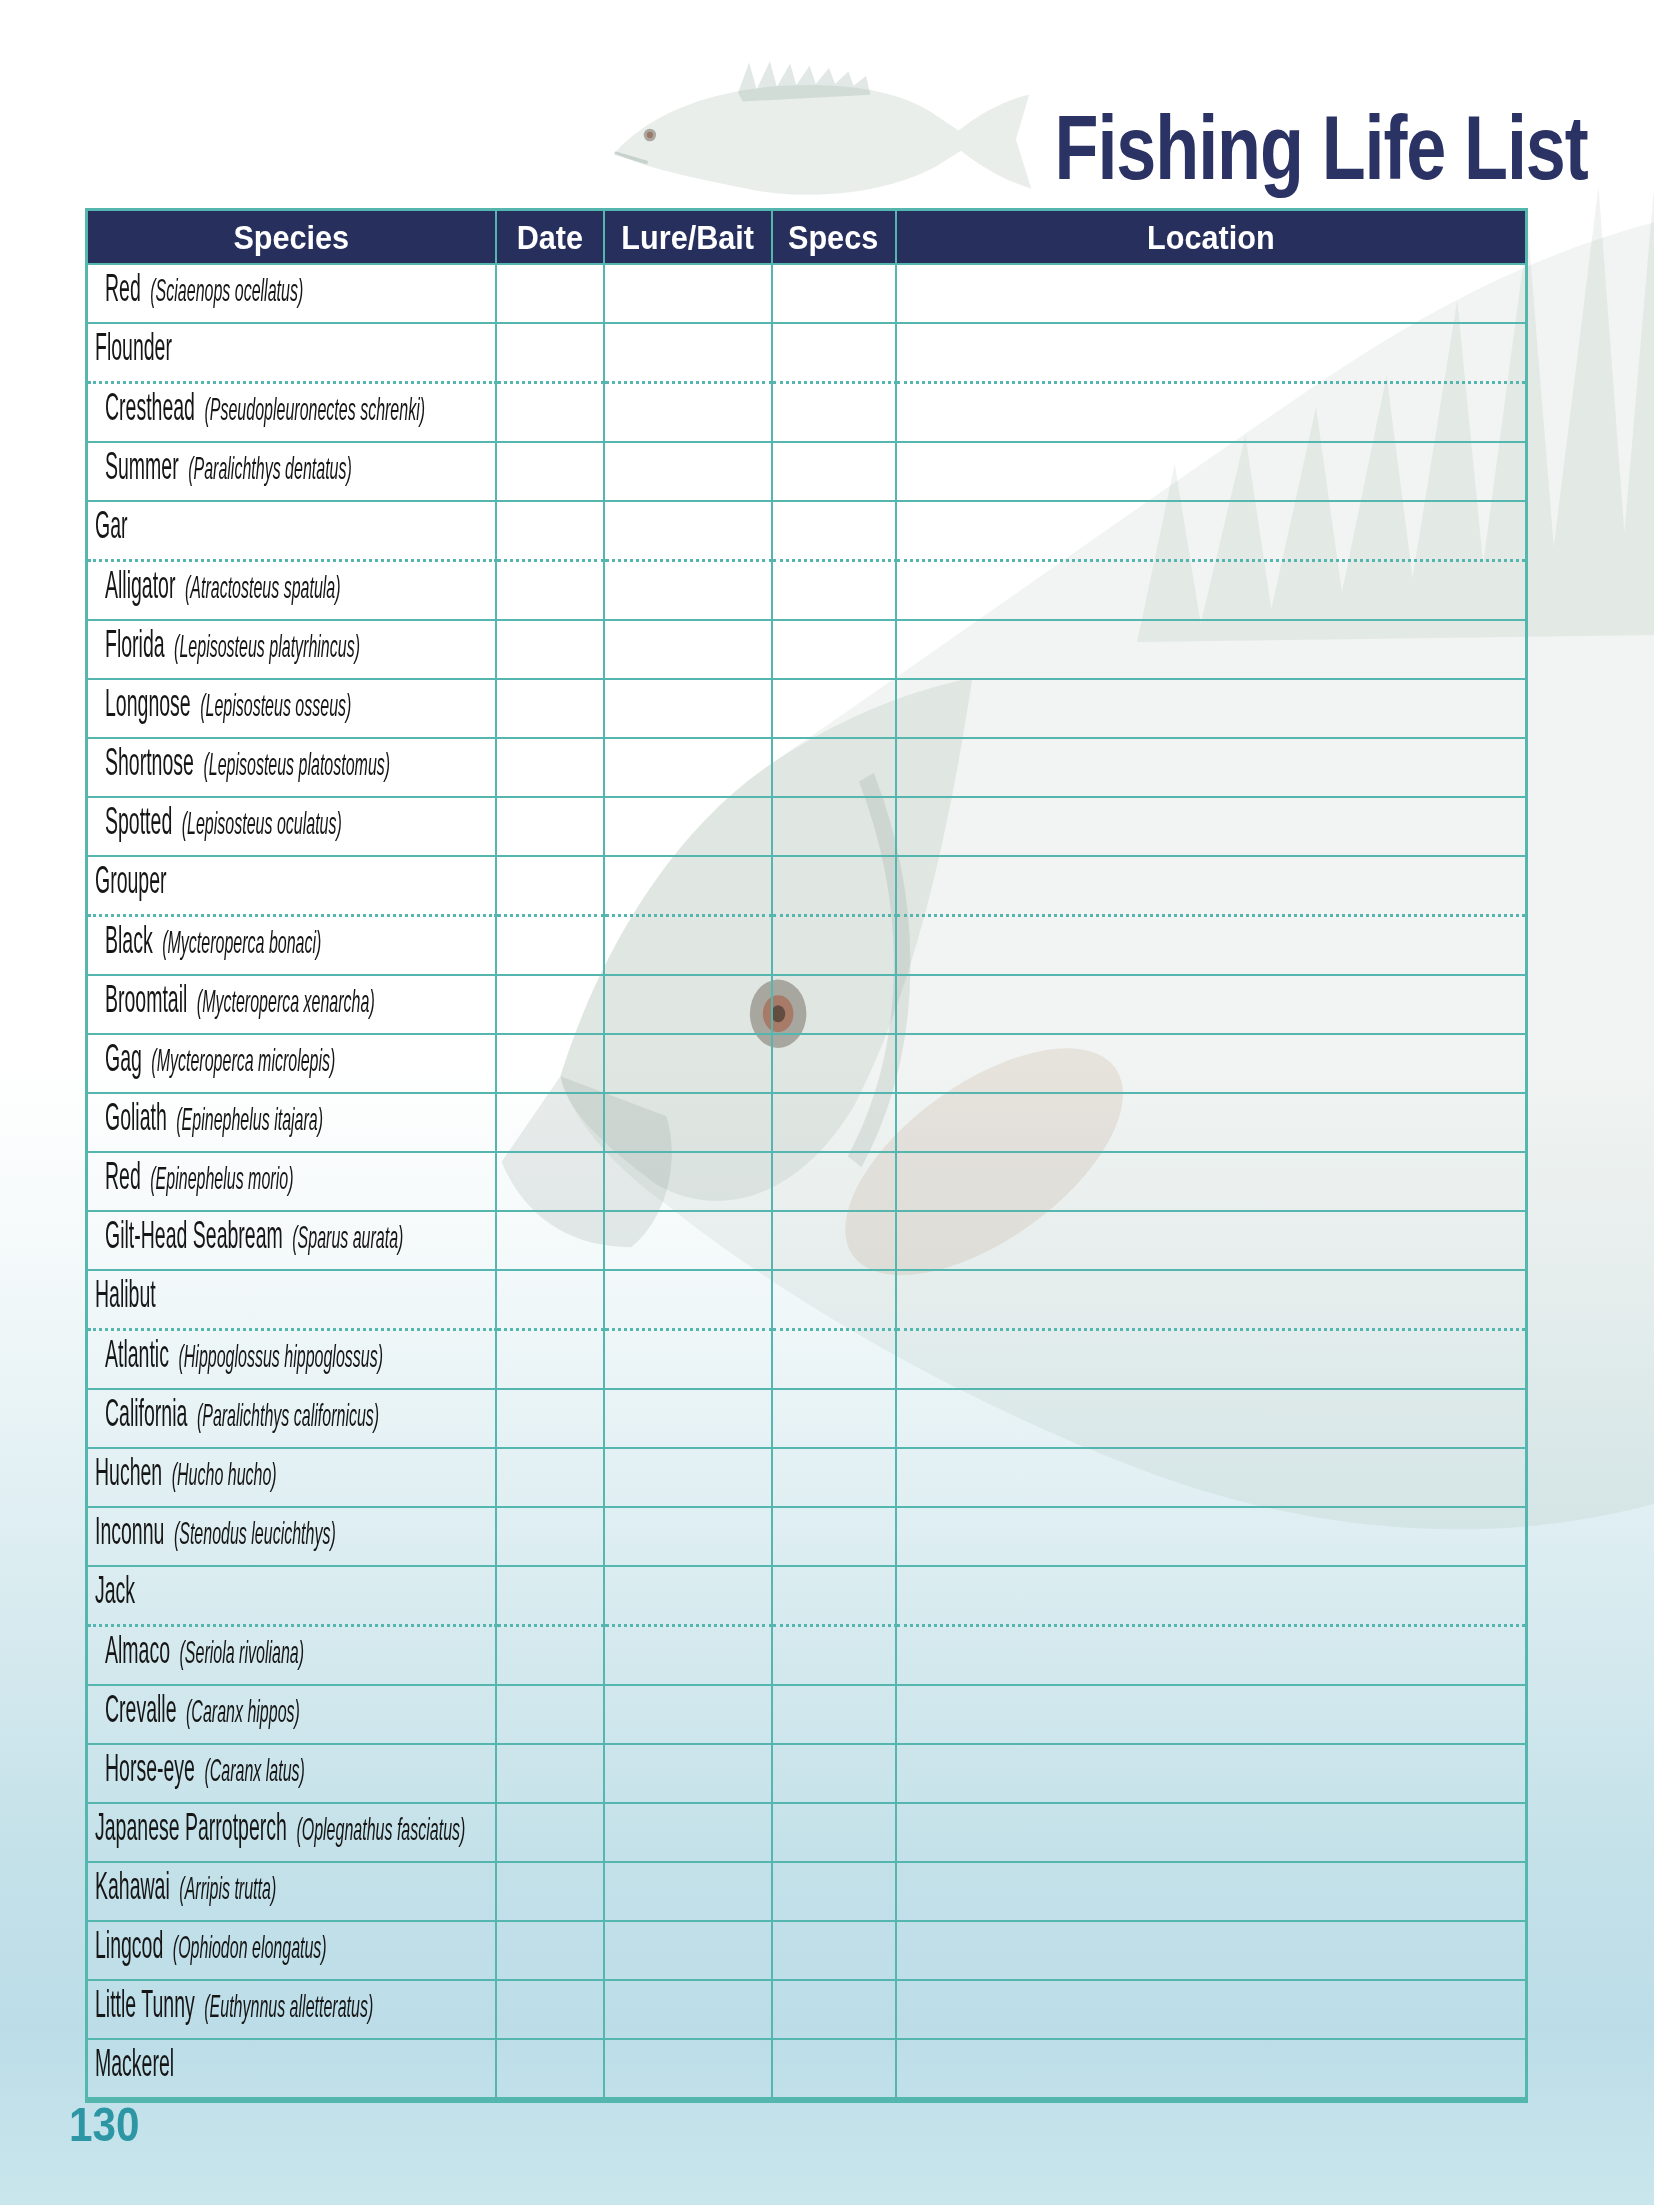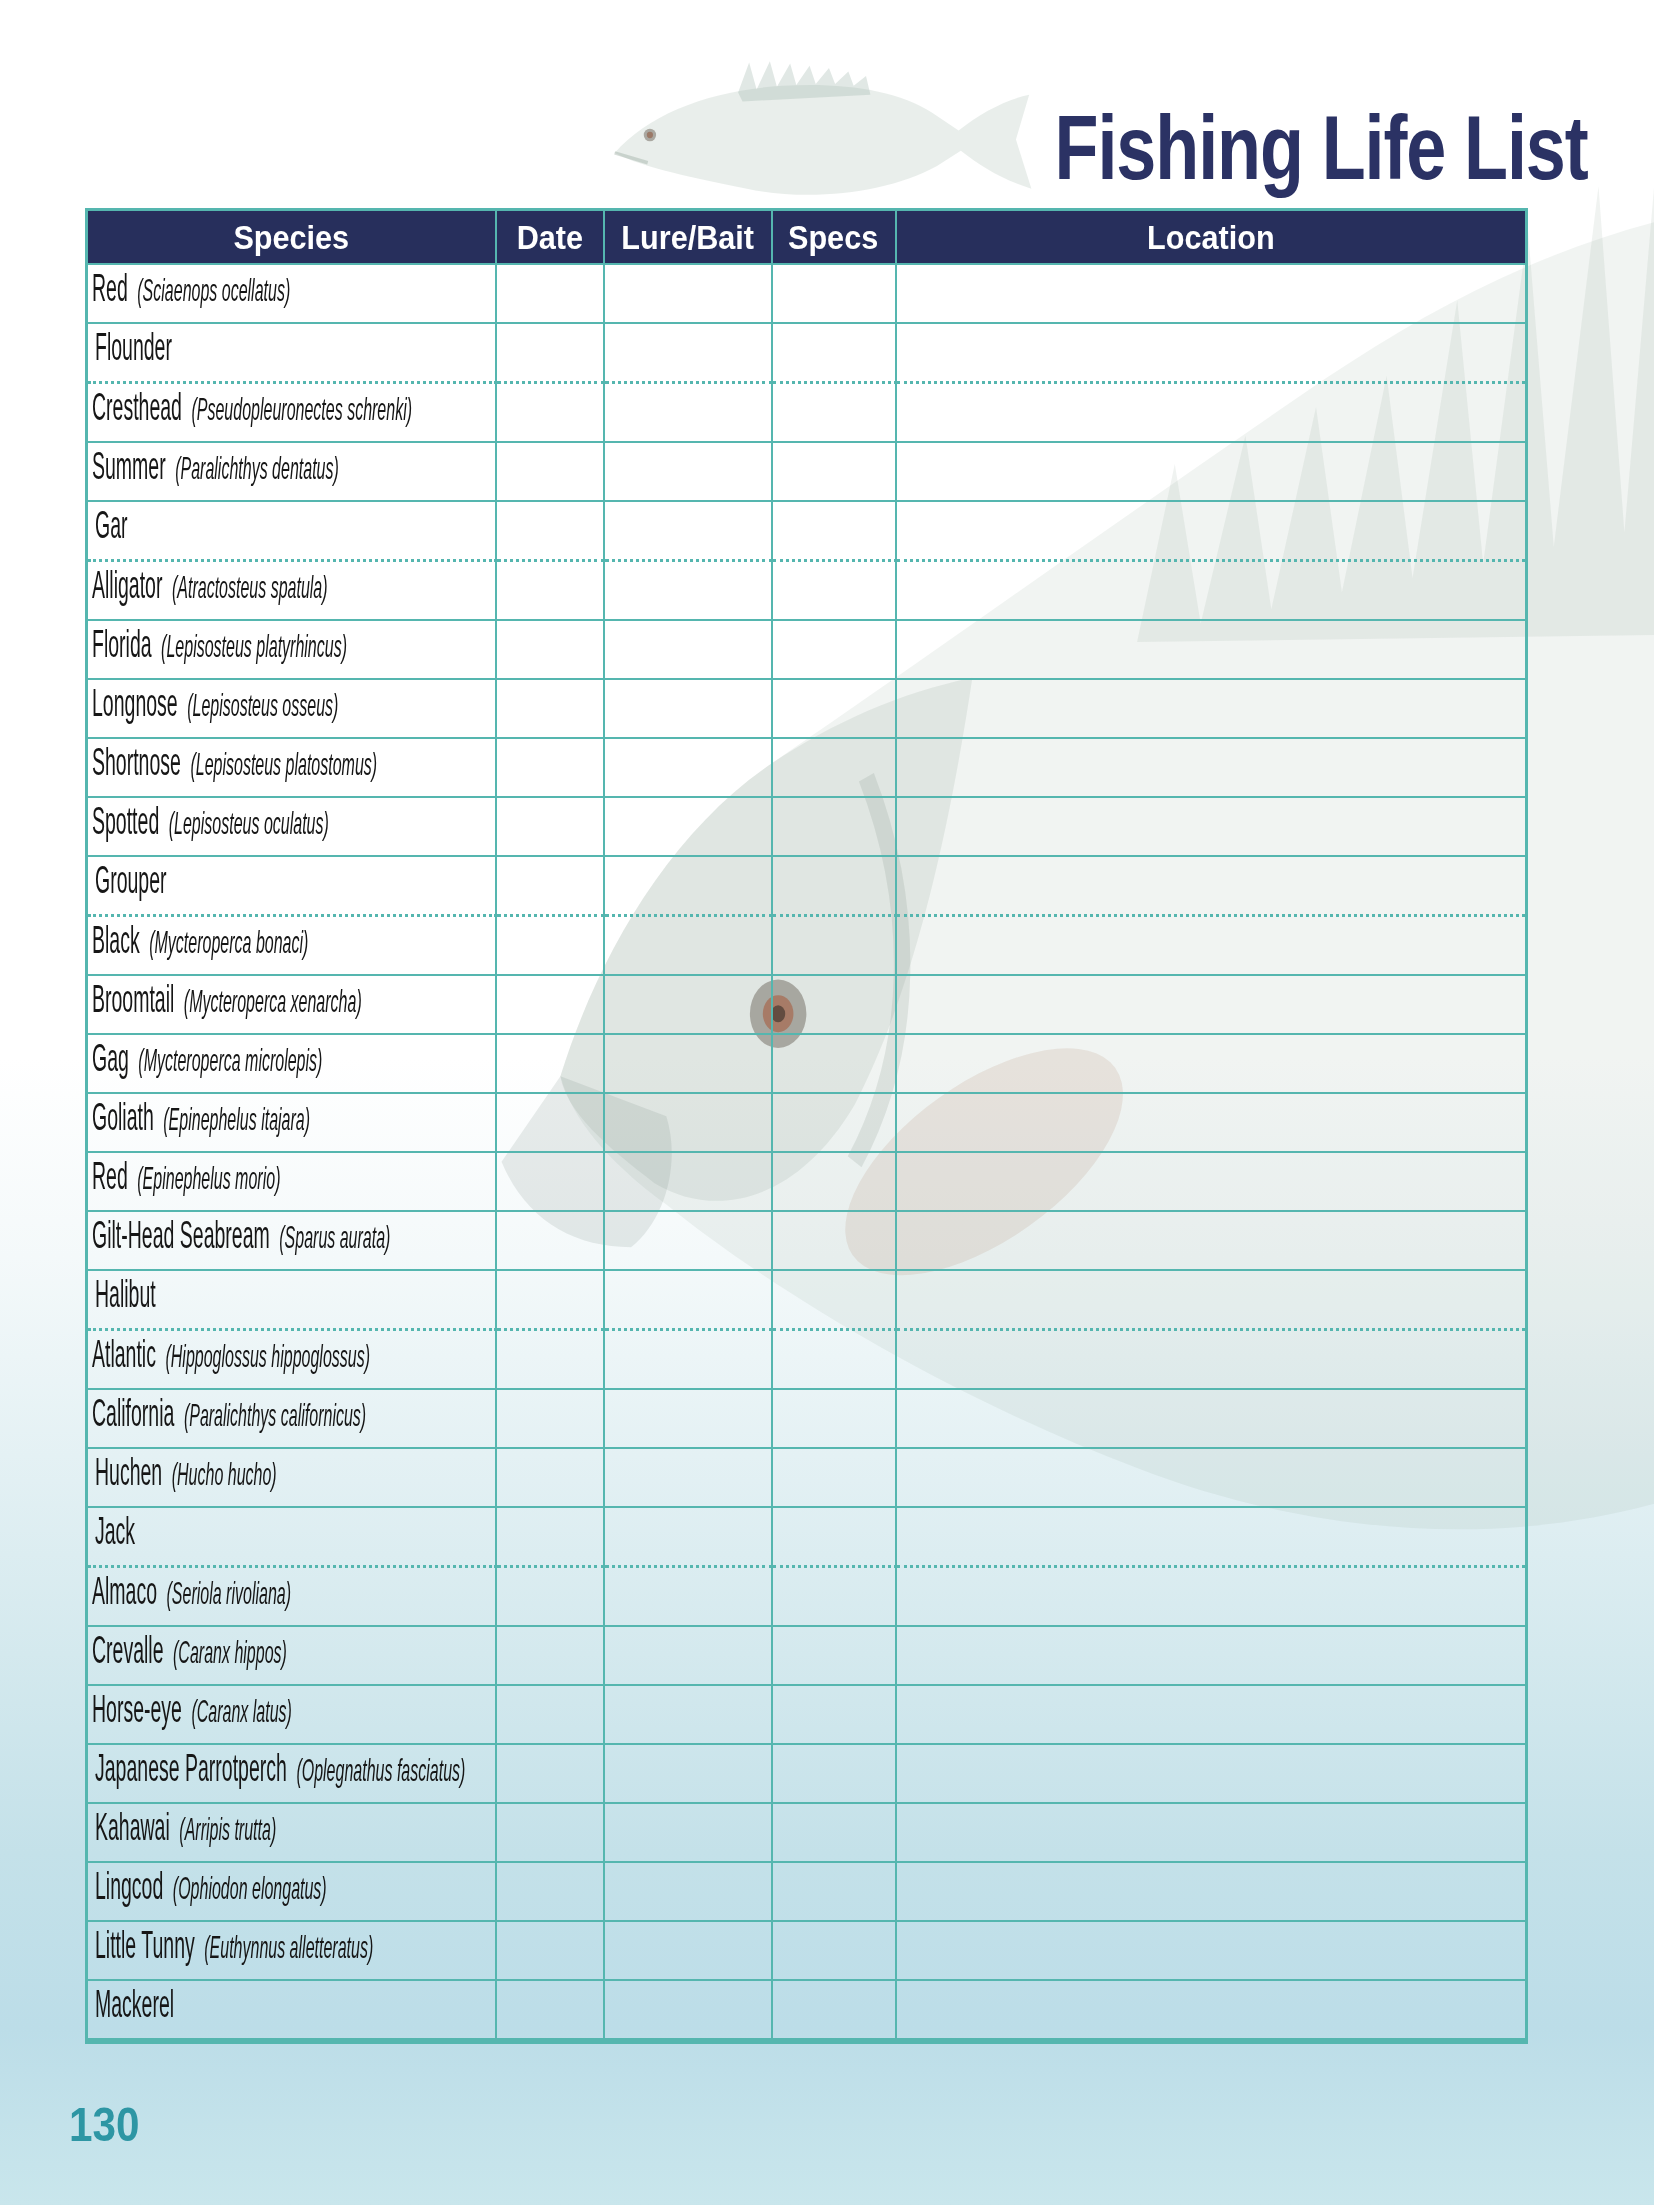--- a/index.html
+++ b/index.html
@@ -26,21 +26,21 @@
   }
   col.c-species{width:409px;} col.c-date{width:108px;} col.c-lure{width:168px;}
   col.c-specs{width:124px;} col.c-loc{width:631px;}
   th,td{border:2.3px solid var(--teal);height:52px;padding:0;overflow:hidden;}
   thead th{
     background:var(--navy);color:#ffffff;text-align:center;vertical-align:middle;
     font-weight:bold;height:52px;
   }
   .hshrink{display:inline-block;transform:scaleX(0.90);white-space:nowrap;font-size:34px;}
   td.sp{padding-left:7.3px;text-align:left;vertical-align:middle;}
-  tr.indent td.sp{padding-left:4px;}
+  tr.indent td.sp{padding-left:17px;}
   .sp-line{
     display:inline-block;white-space:nowrap;transform:scaleX(0.50);transform-origin:0 55%;
     color:var(--ink);line-height:46px;
   }
   .common{font-size:39px;}
   .sci{font-size:32px;font-style:italic;margin-left:19px;}
   tr.dotted td{border-bottom:3.2px dotted var(--teal);margin-top:28px;}
   tbody tr:last-child td{border-bottom:6px solid var(--teal);}
   .pagenum{
     position:absolute;left:69px;top:2097px;z-index:3;
@@ -239,20 +239,27 @@
         <td></td>
         <td></td>
       </tr>
       <tr class="">
         <td class="sp"><span class="sp-line"><span class="common">Huchen</span><span class="sci">(Hucho hucho)</span></span></td>
         <td></td>
         <td></td>
         <td></td>
         <td></td>
       </tr>
+      <tr class="">
+        <td class="sp"><span class="sp-line"><span class="common">Inconnu</span><span class="sci">(Stenodus leucichthys)</span></span></td>
+        <td></td>
+        <td></td>
+        <td></td>
+        <td></td>
+      </tr>
       <tr class="dotted">
         <td class="sp"><span class="sp-line"><span class="common">Jack</span></span></td>
         <td></td>
         <td></td>
         <td></td>
         <td></td>
       </tr>
       <tr class=" indent">
         <td class="sp"><span class="sp-line"><span class="common">Almaco</span><span class="sci">(Seriola rivoliana)</span></span></td>
         <td></td>

